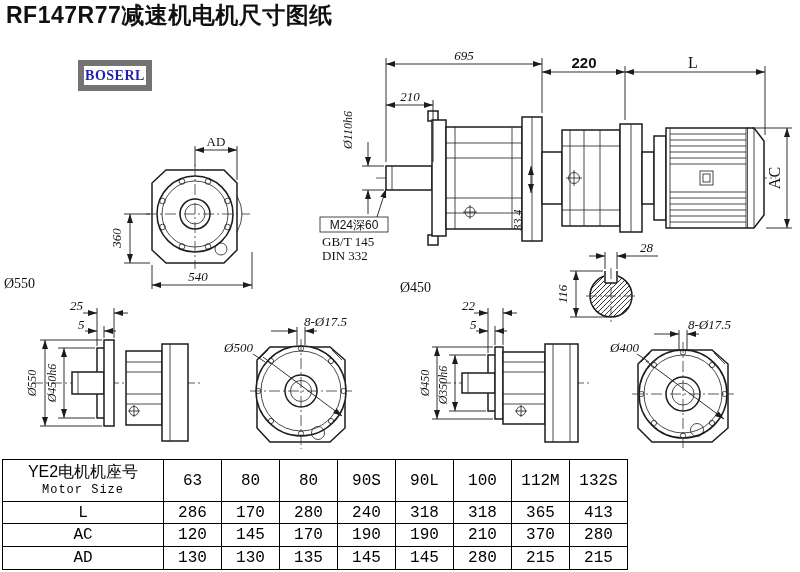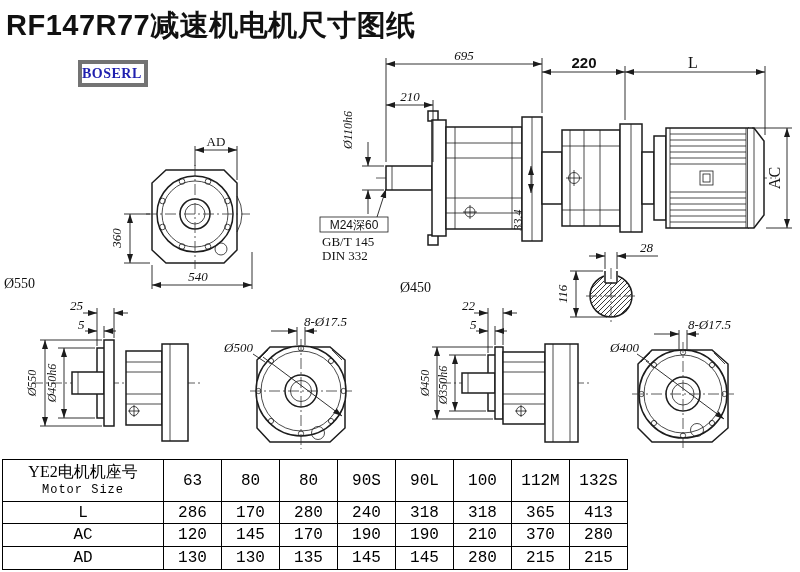--- a/index.html
+++ b/index.html
@@ -1,39 +1,39 @@
 <!DOCTYPE html>
 <html><head>
 <meta charset="utf-8">
 <style>
   html,body{margin:0;padding:0;background:#fff;}
   .stage{position:relative;width:800px;height:572px;background:#fff;overflow:hidden;
          font-family:"Liberation Sans",sans-serif;}
-  .title{position:absolute;left:6px;top:6px;font-size:29px;font-weight:bold;color:#111;
+  .title{position:absolute;left:6px;top:0;font-size:23px;font-weight:bold;color:#111;
          letter-spacing:0.5px;white-space:nowrap;}
-  .logo{position:absolute;left:78px;top:60px;width:62px;height:19px;border:4px solid #737373;
+  .logo{position:absolute;left:78px;top:60px;width:62px;height:19px;border:6px solid #737373;
         color:#1f1fae;font-family:"Liberation Serif",serif;font-weight:bold;font-size:14px;
-        text-align:left;line-height:19px;letter-spacing:0.5px;background:#fff;}
+        text-align:center;line-height:19px;letter-spacing:0.5px;background:#fff;}
   svg{position:absolute;left:0;top:0;}
   svg .b{stroke:#1c1c1c;stroke-width:1.5;fill:#fff;}
   svg .t{stroke:#1c1c1c;stroke-width:0.8;fill:none;}
   svg .d{stroke:#1c1c1c;stroke-width:0.9;fill:none;}
   svg .cl{stroke:#333;stroke-width:0.8;fill:none;stroke-dasharray:11 3 2 3;}
   svg text{fill:#111;}
   svg .dim{font:italic 13px "Liberation Serif",serif;}
   svg .dimS{font:italic 12px "Liberation Serif",serif;}
   svg .dimB{font:bold 15px "Liberation Sans",sans-serif;}
   svg .dimL{font:16px "Liberation Serif",serif;}
   svg .lab{font:14px "Liberation Serif",serif;}
   svg .cjk{font:12px "Liberation Sans",sans-serif;}
   svg .std{font:13px "Liberation Serif",serif;}
   table.mt{position:absolute;left:2px;top:459px;border-collapse:collapse;table-layout:fixed;}
   table.mt td{border:1.8px solid #000;text-align:center;vertical-align:middle;padding:0;
       font-family:"Liberation Mono",monospace;font-size:16px;color:#000;}
-  .hcn{font-family:Liberation Serif, serif;font-size:16px;line-height:19px;}
+  .hcn{font-family:Liberation Sans, sans-serif;font-size:16px;line-height:19px;}
   .hen{font-family:"Liberation Mono",monospace;font-size:12px;line-height:19px;letter-spacing:1px;}
 </style>
 </head>
 <body>
 
 <div class="stage">
 
   <div class="title">RF147R77减速机电机尺寸图纸</div>
   <div class="logo">BOSERL</div>
 

